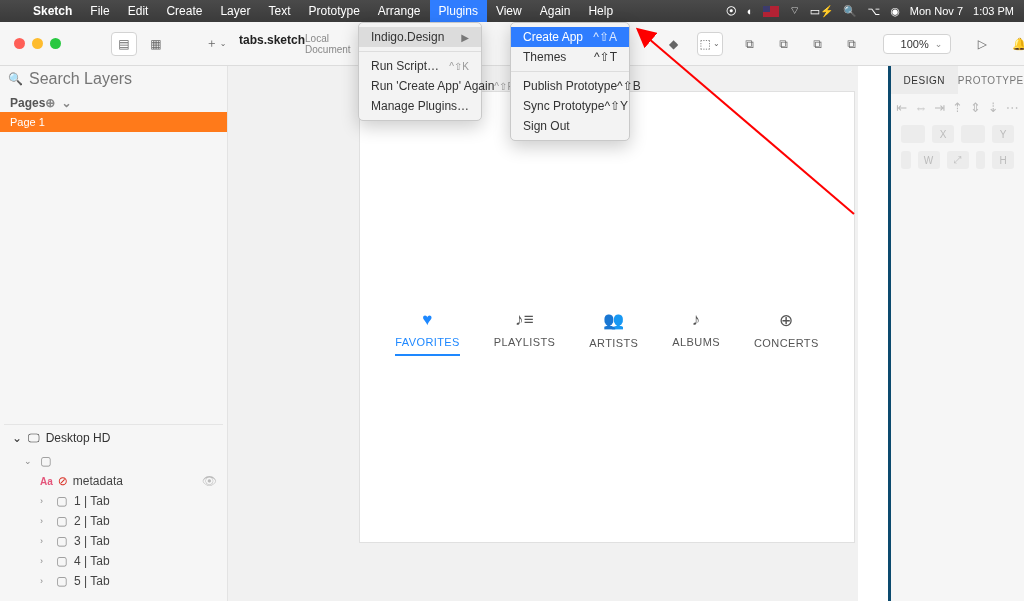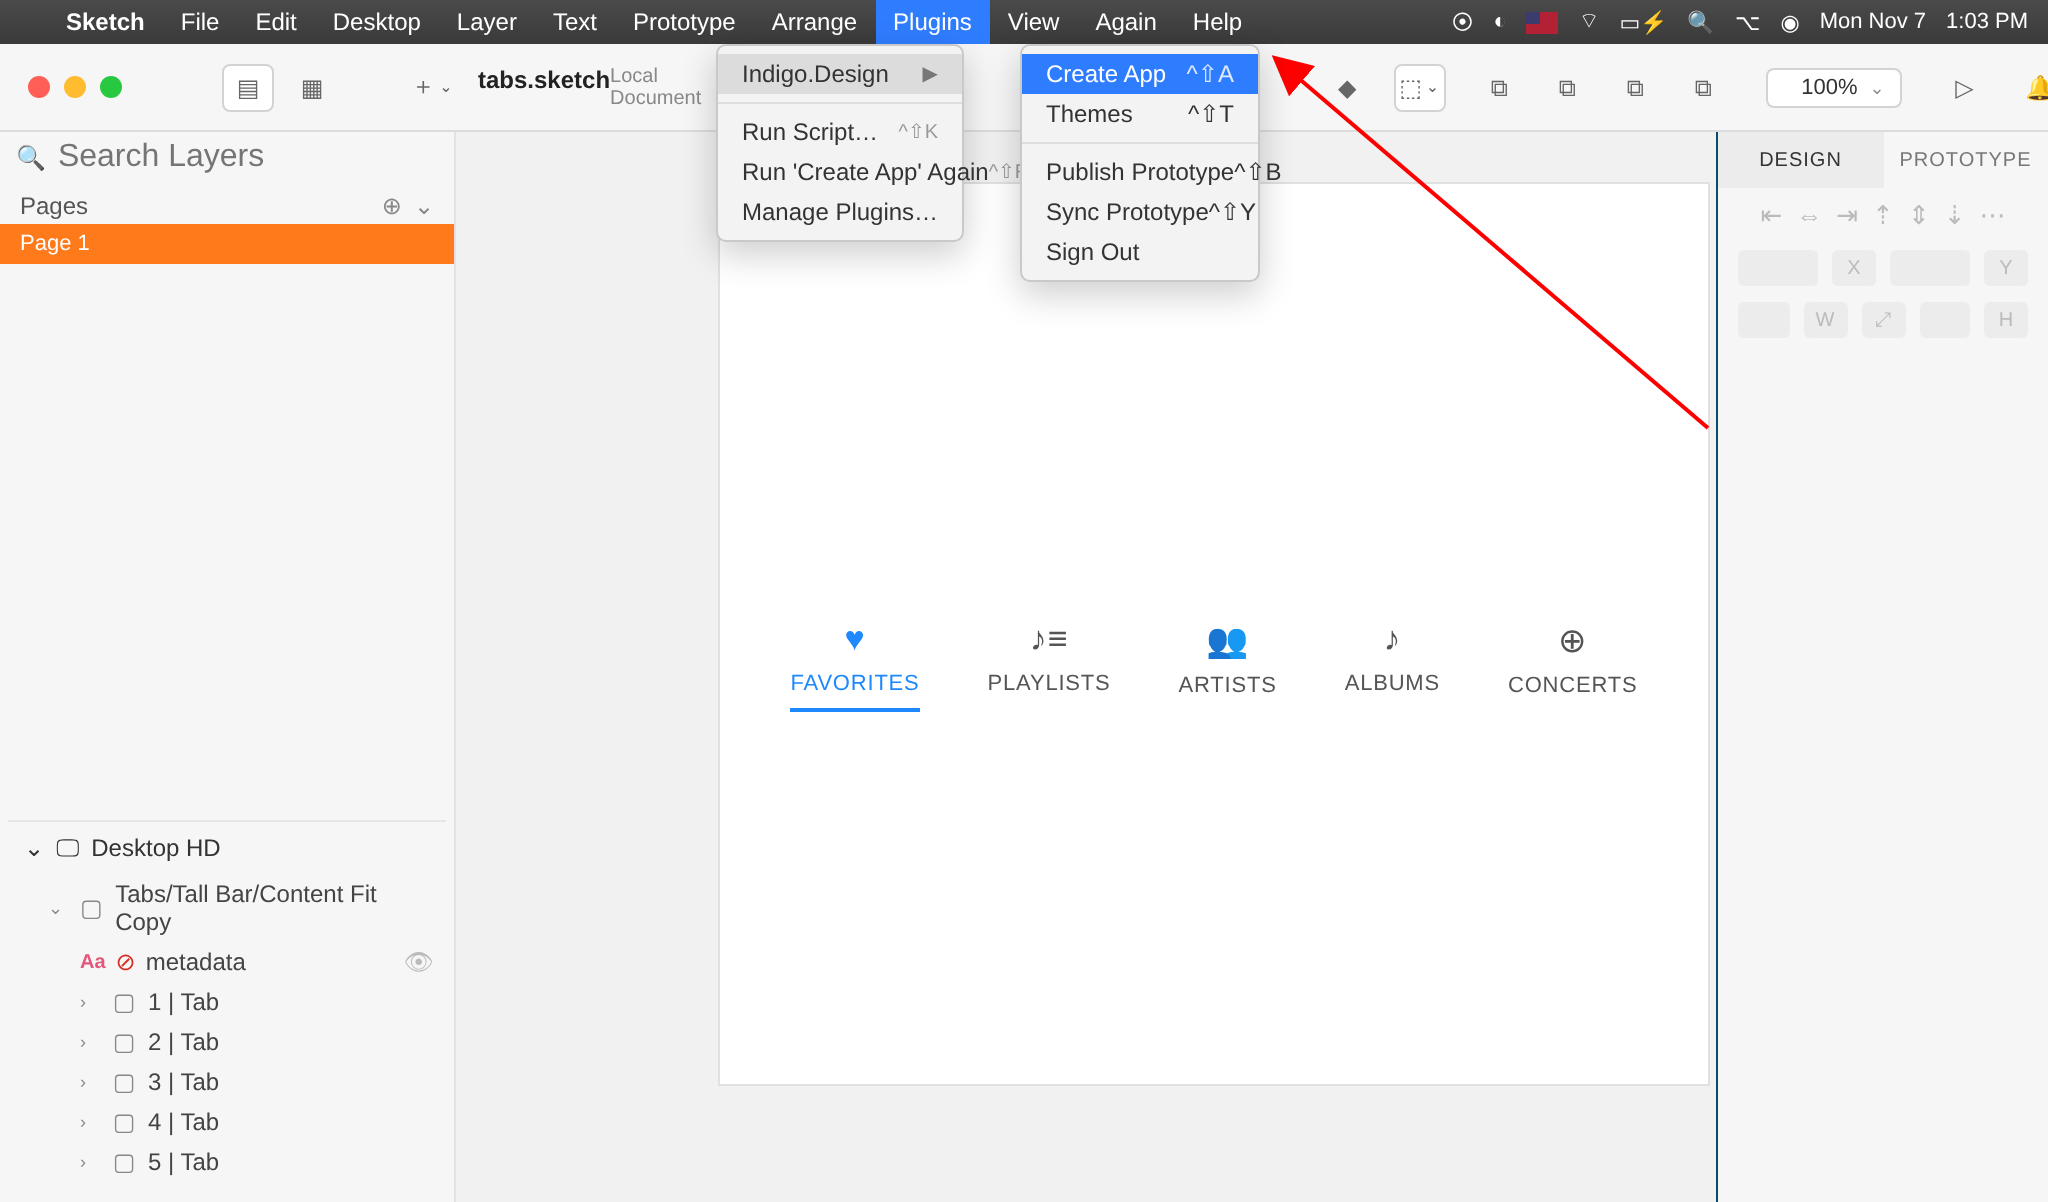--- a/index.html
+++ b/index.html
@@ -30,21 +30,21 @@
 .doc-name .sub { font-size:10px; color:#888; }
 .zoom-box { border:1px solid #d3d3d3; border-radius:4px; padding:3px 8px; font-size:11px; color:#333; display:flex; align-items:center; gap:6px; background:#fff; }
 .zoom-box::after { content:"⌄"; color:#888; font-size:9px; }
 .bell-wrap { position:relative; }
 .bell-badge { position:absolute; top:-4px; right:-4px; background:#ff3b30; color:#fff; border-radius:8px; font-size:9px; padding:0 4px; line-height:12px; }
 
 
 .left-panel { position:absolute; top:66px; bottom:0; left:0; width:228px; background:#f6f6f6; border-right:1px solid #e3e3e3; display:flex; flex-direction:column; font-size:12px; }
 .search-row { display:flex; align-items:center; padding:4px 8px; color:#999; gap:6px; }
 .search-row input { border:none; background:transparent; outline:none; font-size:16px; color:#0f766e; flex:1; }
-.pages-head { display:flex; align-items:center; justify-content:space-between; padding:4px 10px 2px; color:#555; }
+.pages-head { display:flex; align-items:center; padding:4px 10px 2px; color:#555;font-weight:bold; }
 .pages-head .ctrls { display:flex; gap:6px; color:#888; }
 .page-item { background:#ff7a1a; color:#fff; padding:4px 10px; font-size:11px; }
 .bottom-layers { margin-top:auto; padding:6px 4px 10px; }
 .lyr { display:flex; align-items:center; gap:5px; padding:3px 6px; color:#444; }
 .lyr.indent1 { padding-left:20px; }
 .lyr.indent2 { padding-left:36px; }
 .lyr .arr { width:10px; color:#888; font-size:9px; }
 .lyr .ic { width:14px; text-align:center; color:#888; }
 .lyr .meta-aa { color:#e4567b; font-weight:600; font-size:10px; }
 .lyr .meta-no { color:#d93025; }
@@ -55,21 +55,21 @@
 .canvas { position:absolute; top:66px; left:228px; right:166px; bottom:0; background:#f1f1f1; }
 .artboard { position:absolute; left:132px; top:26px; width:494px; height:450px; background:#fff; box-shadow:0 0 0 1px #e0e0e0; }
 .tabs-widget { position:absolute; left:30px; top:218px; right:30px; display:flex; justify-content:center; gap:34px; }
 .tw-item { display:flex; flex-direction:column; align-items:center; gap:6px; font-size:11px; letter-spacing:0.4px; color:#555; padding-bottom:6px; }
 .tw-item.active { color:#1e88ff; border-bottom:2px solid #1e88ff; }
 .tw-item .ic { font-size:17px; }
 .color-note { position:absolute; left:50%; transform:translateX(-50%); bottom:14px; background:#fff; border:1px solid #d6d6d6; border-radius:14px; padding:4px 12px; font-size:10.5px; color:#555; display:flex; align-items:center; gap:8px; }
 .color-note .q, .color-note .x { color:#888; }
 
 
-.right-panel { position:absolute; top:66px; right:0; bottom:0; width:166px; background:#f6f6f6; border-left:1px solid #0c4a6e; }
+.right-panel { position:absolute; top:66px; right:0; bottom:0; width:136px; background:#f6f6f6; border-left:3px solid #0c4a6e; }
 .rp-tabs { display:flex; height:28px; font-size:10px; color:#777; }
 .rp-tabs div { flex:1; display:flex; align-items:center; justify-content:center; letter-spacing:0.5px; }
 .rp-tabs div.active { background:#ececec; color:#333; }
 .rp-icons { display:flex; gap:7px; justify-content:center; padding:6px 0; color:#bbb; font-size:13px; }
 .rp-row { display:flex; gap:7px; padding:4px 10px; }
 .rp-cell { flex:1; height:18px; background:#ececec; border-radius:3px; display:flex; align-items:center; justify-content:center; color:#bbb; font-size:10px; }
 .rp-cell.sm { flex:0 0 22px; }
 
 
 .menu, .submenu { position:absolute; background:#f3f3f3; border:1px solid #c9c9c9; border-radius:5px; box-shadow:0 6px 18px rgba(0,0,0,.2); font-size:12px; color:#333; z-index:40; padding:4px 0; }
@@ -87,21 +87,21 @@
 .arrow-ann { position:absolute; top:26px; left:636px; width:224px; height:194px; z-index:30; pointer-events:none; }
 </style>
 </head>
 <body>
 
 <div class="menubar">
   <span class="apple"></span>
   <span class="app">Sketch</span>
   <span class="mitem">File</span>
   <span class="mitem">Edit</span>
-  <span class="mitem">Desktop</span>
+  <span class="mitem">Create</span>
   <span class="mitem">Layer</span>
   <span class="mitem">Text</span>
   <span class="mitem">Prototype</span>
   <span class="mitem">Arrange</span>
   <span class="mitem sel">Plugins</span>
   <span class="mitem">View</span>
   <span class="mitem">Again</span>
   <span class="mitem">Help</span>
   <div class="right">
     <span class="status-icon">⦿</span>
@@ -215,21 +215,20 @@
 
   <div class="bottom-layers">
     <div class="section-head">
       <span class="arr">⌄</span>
       <span>🖵</span>
       <span>Desktop HD</span>
     </div>
     <div class="lyr indent1">
       <span class="arr">⌄</span>
       <span class="ic">▢</span>
-      <span>Tabs/Tall Bar/Content Fit Copy</span>
     </div>
     <div class="lyr indent2">
       <span class="meta-aa">Aa</span>
       <span class="meta-no">⊘</span>
       <span>metadata</span>
       <span class="eye">👁</span>
     </div>
     <div class="lyr indent2">
         <span class="arr">›</span>
         <span class="ic">▢</span>

